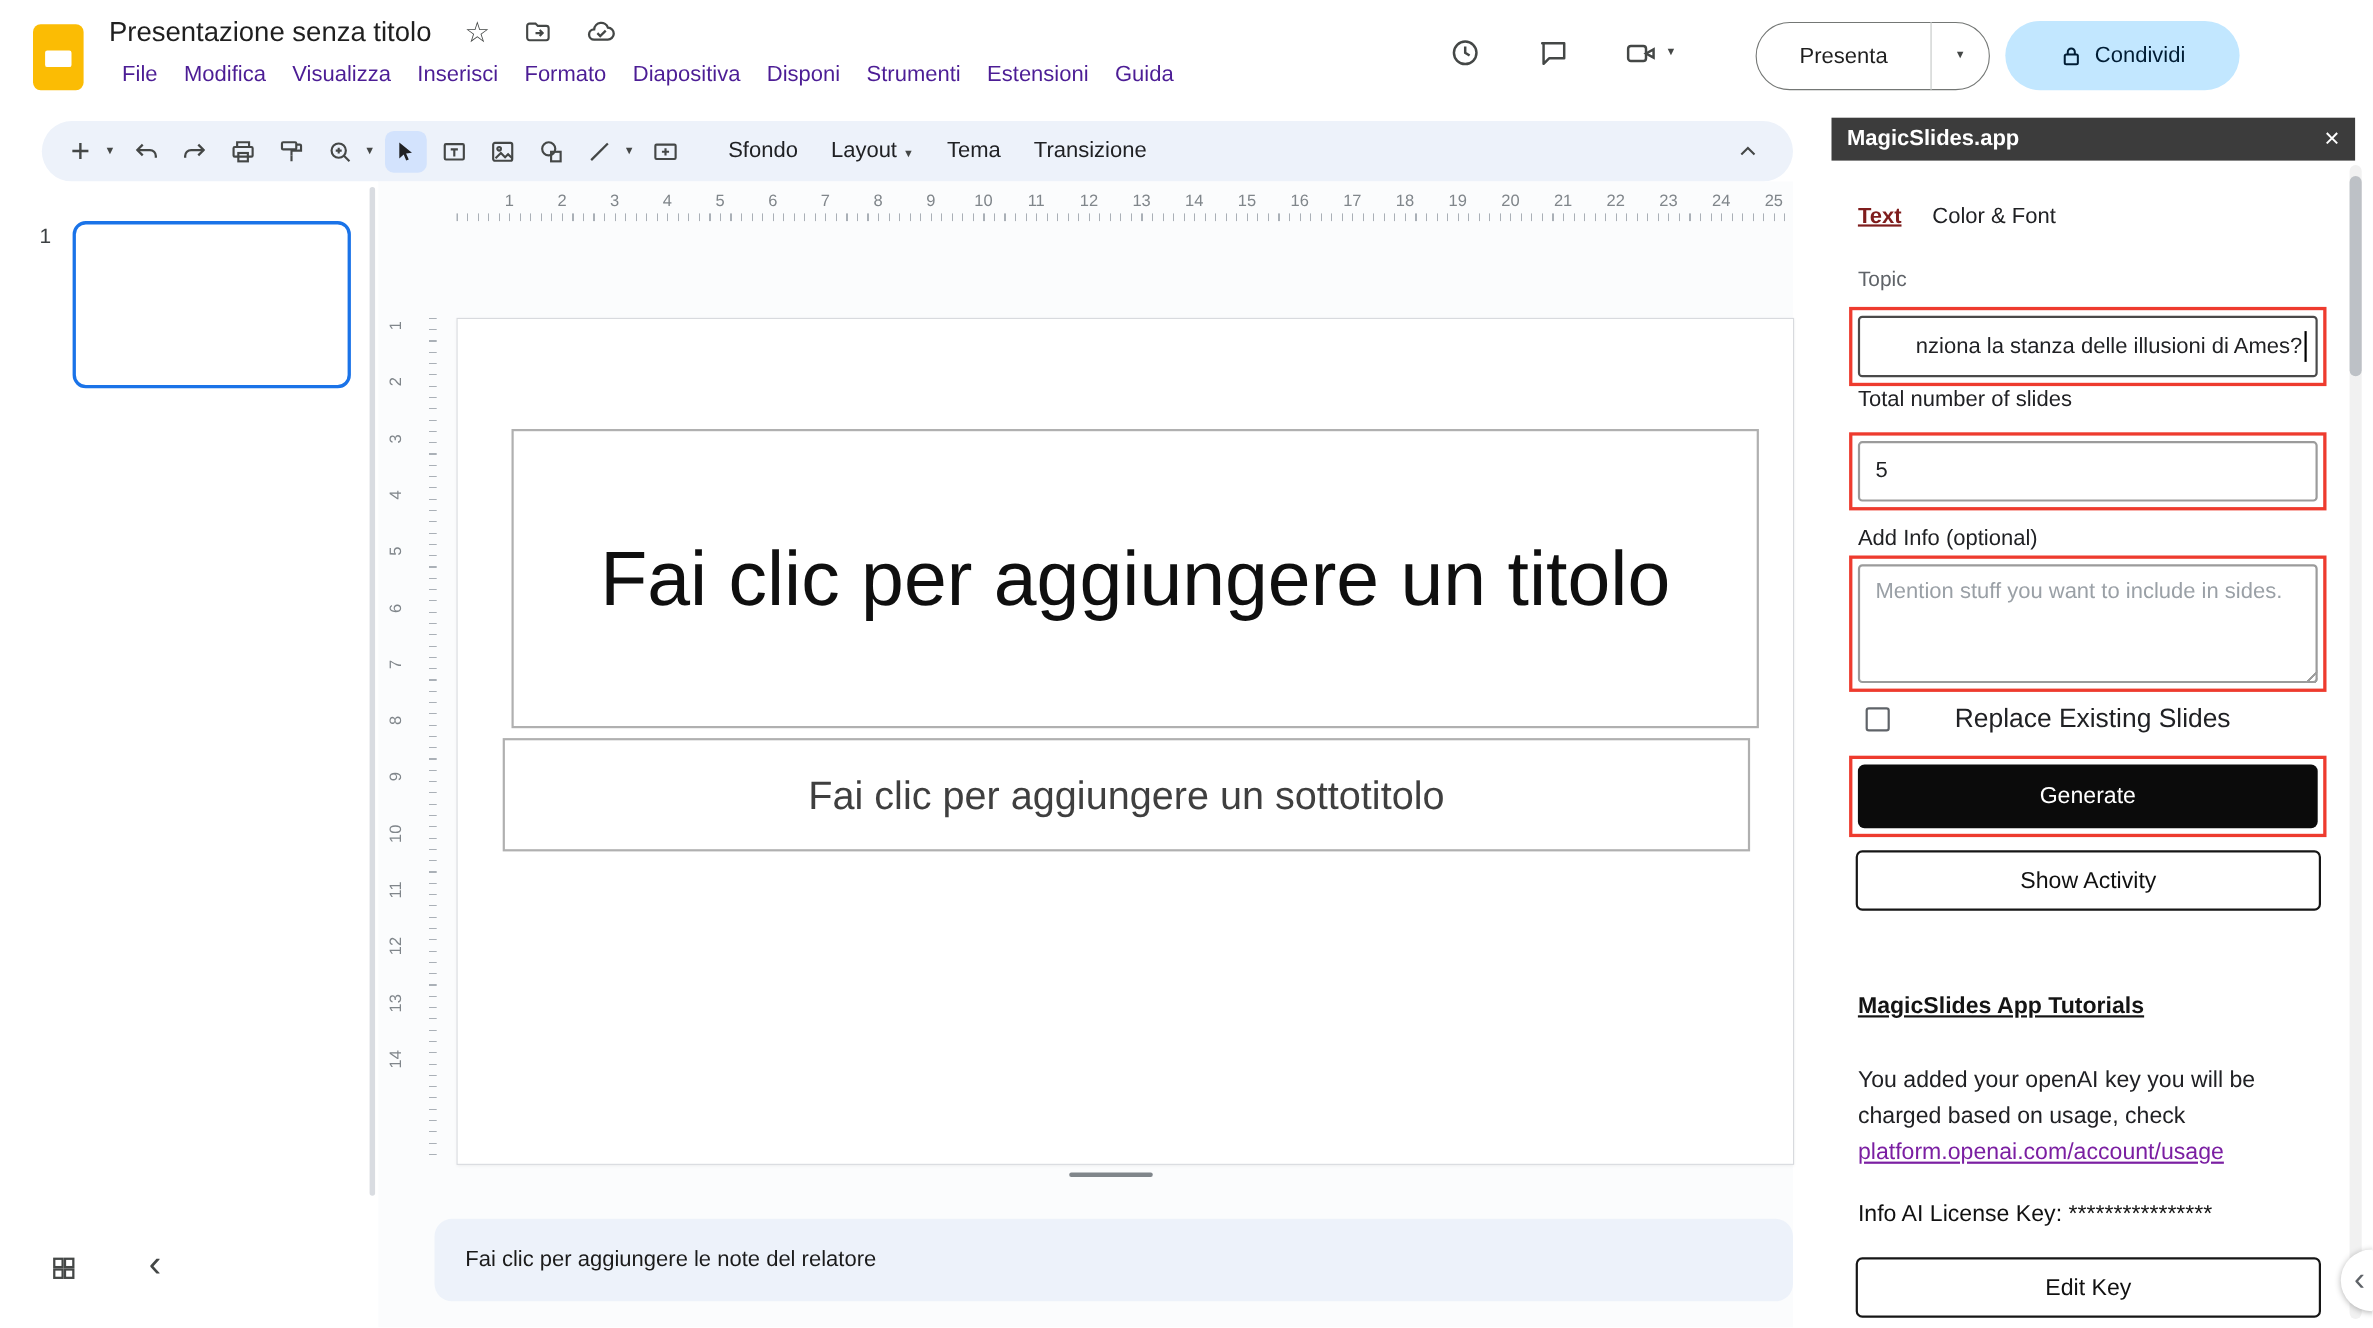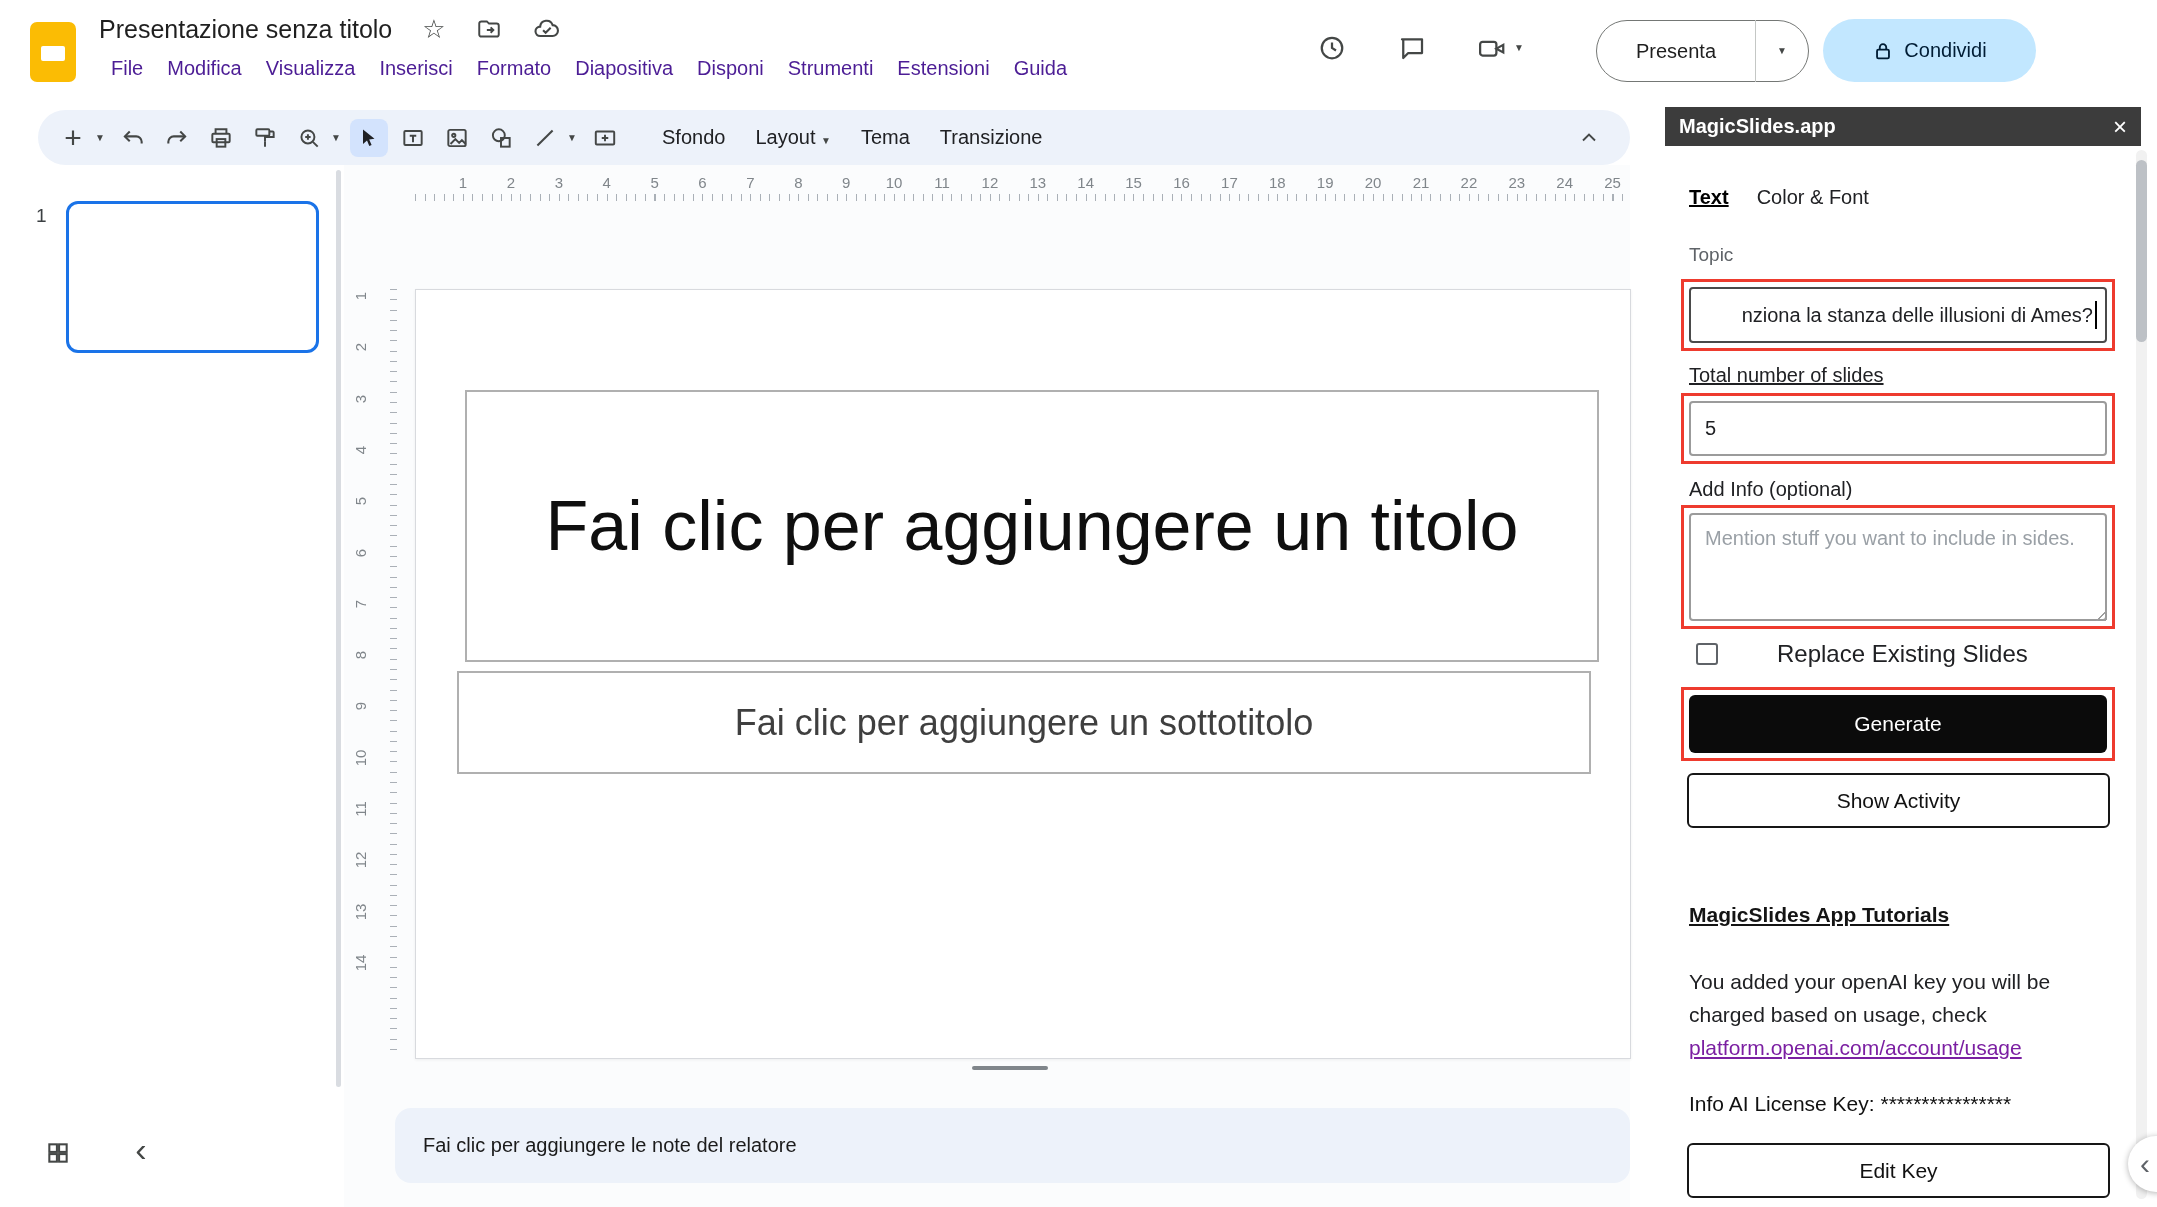--- a/index.html
+++ b/index.html
@@ -66,21 +66,21 @@
 
   .grid-btn { position:absolute; left:41px; top:1136px; width:34px; height:34px; display:flex; align-items:center; justify-content:center; cursor:pointer; color:#444746; }
   .back-btn { position:absolute; left:124px; top:1127px; width:34px; height:44px; display:flex; align-items:center; justify-content:center; font-size:34px; color:#444746; cursor:pointer; }
 
   
   .sidebar { position:absolute; left:1641px; top:107px; width:516px; height:1100px; background:#fff; }
   .sb-header { position:absolute; left:24px; top:0; width:476px; height:39px; background:#3c3c3c; display:flex; align-items:center; padding:0 14px; }
   .sb-title { color:#fff; font-size:20px; font-weight:700; flex:1; }
   .sb-close { color:#fff; font-size:24px; cursor:pointer; line-height:24px; }
   .sb-tabs { position:absolute; left:48px; top:79px; display:flex; gap:28px; align-items:baseline; }
-  .tab-active { font-size:20px; font-weight:700; color:#000000; text-decoration:underline; cursor:pointer; }
+  .tab-active { font-size:20px; font-weight:700; color:#7f1d1d; text-decoration:underline; cursor:pointer; }
   .tab-inactive { font-size:20px; color:#202124; cursor:pointer; }
   .sb-label-gray { position:absolute; left:48px; font-size:19px; color:#5f6368; }
   .sb-label-dark { position:absolute; left:48px; font-size:20px; color:#202124; }
   .red-frame { position:absolute; left:40px; width:434px; border:3px solid #ee3b2e; background:#fff; }
   .inner-field { position:absolute; inset:5px; border-radius:4px; display:flex; align-items:center; font-size:20px; color:#202124; background:#fff; overflow:hidden; white-space:nowrap; }
   .topic-inner { border:2px solid #4a4a4a; justify-content:flex-end; padding:0 8px; }
   .caret-bar { display:inline-block; width:2px; height:28px; background:#000; margin-left:2px; flex:0 0 auto; }
   .slides-inner { border:2px solid #9b9b9b; justify-content:flex-start; padding:0 14px; }
   .textarea-inner { border:2px solid #9b9b9b; align-items:flex-start; padding:10px 14px; white-space:normal; }
   .textarea-inner span { font-size:20px; color:#9aa0a6; line-height:27px; }
@@ -359,21 +359,21 @@
     </div>
 
     <span class="sb-label-gray" style="top:137px;">Topic</span>
     <div class="red-frame" style="top:172px; height:72px;">
       <div class="inner-field topic-inner">
         <span>nziona la stanza delle illusioni di Ames?</span>
           <span class="caret-bar"></span>
       </div>
     </div>
 
-    <span class="sb-label-dark" style="top:257px;text-decoration:underline;">Total number of slides</span>
+    <span class="sb-label-dark" style="top:245px;">Total number of slides</span>
     <div class="red-frame" style="top:286px; height:71px;">
       <div class="inner-field slides-inner">
         <span>5</span>
       </div>
     </div>
 
     <span class="sb-label-dark" style="top:371px;">Add Info (optional)</span>
     <div class="red-frame" style="top:398px; height:124px;">
       <div class="inner-field textarea-inner">
         <span>Mention stuff you want to include in sides.</span>

